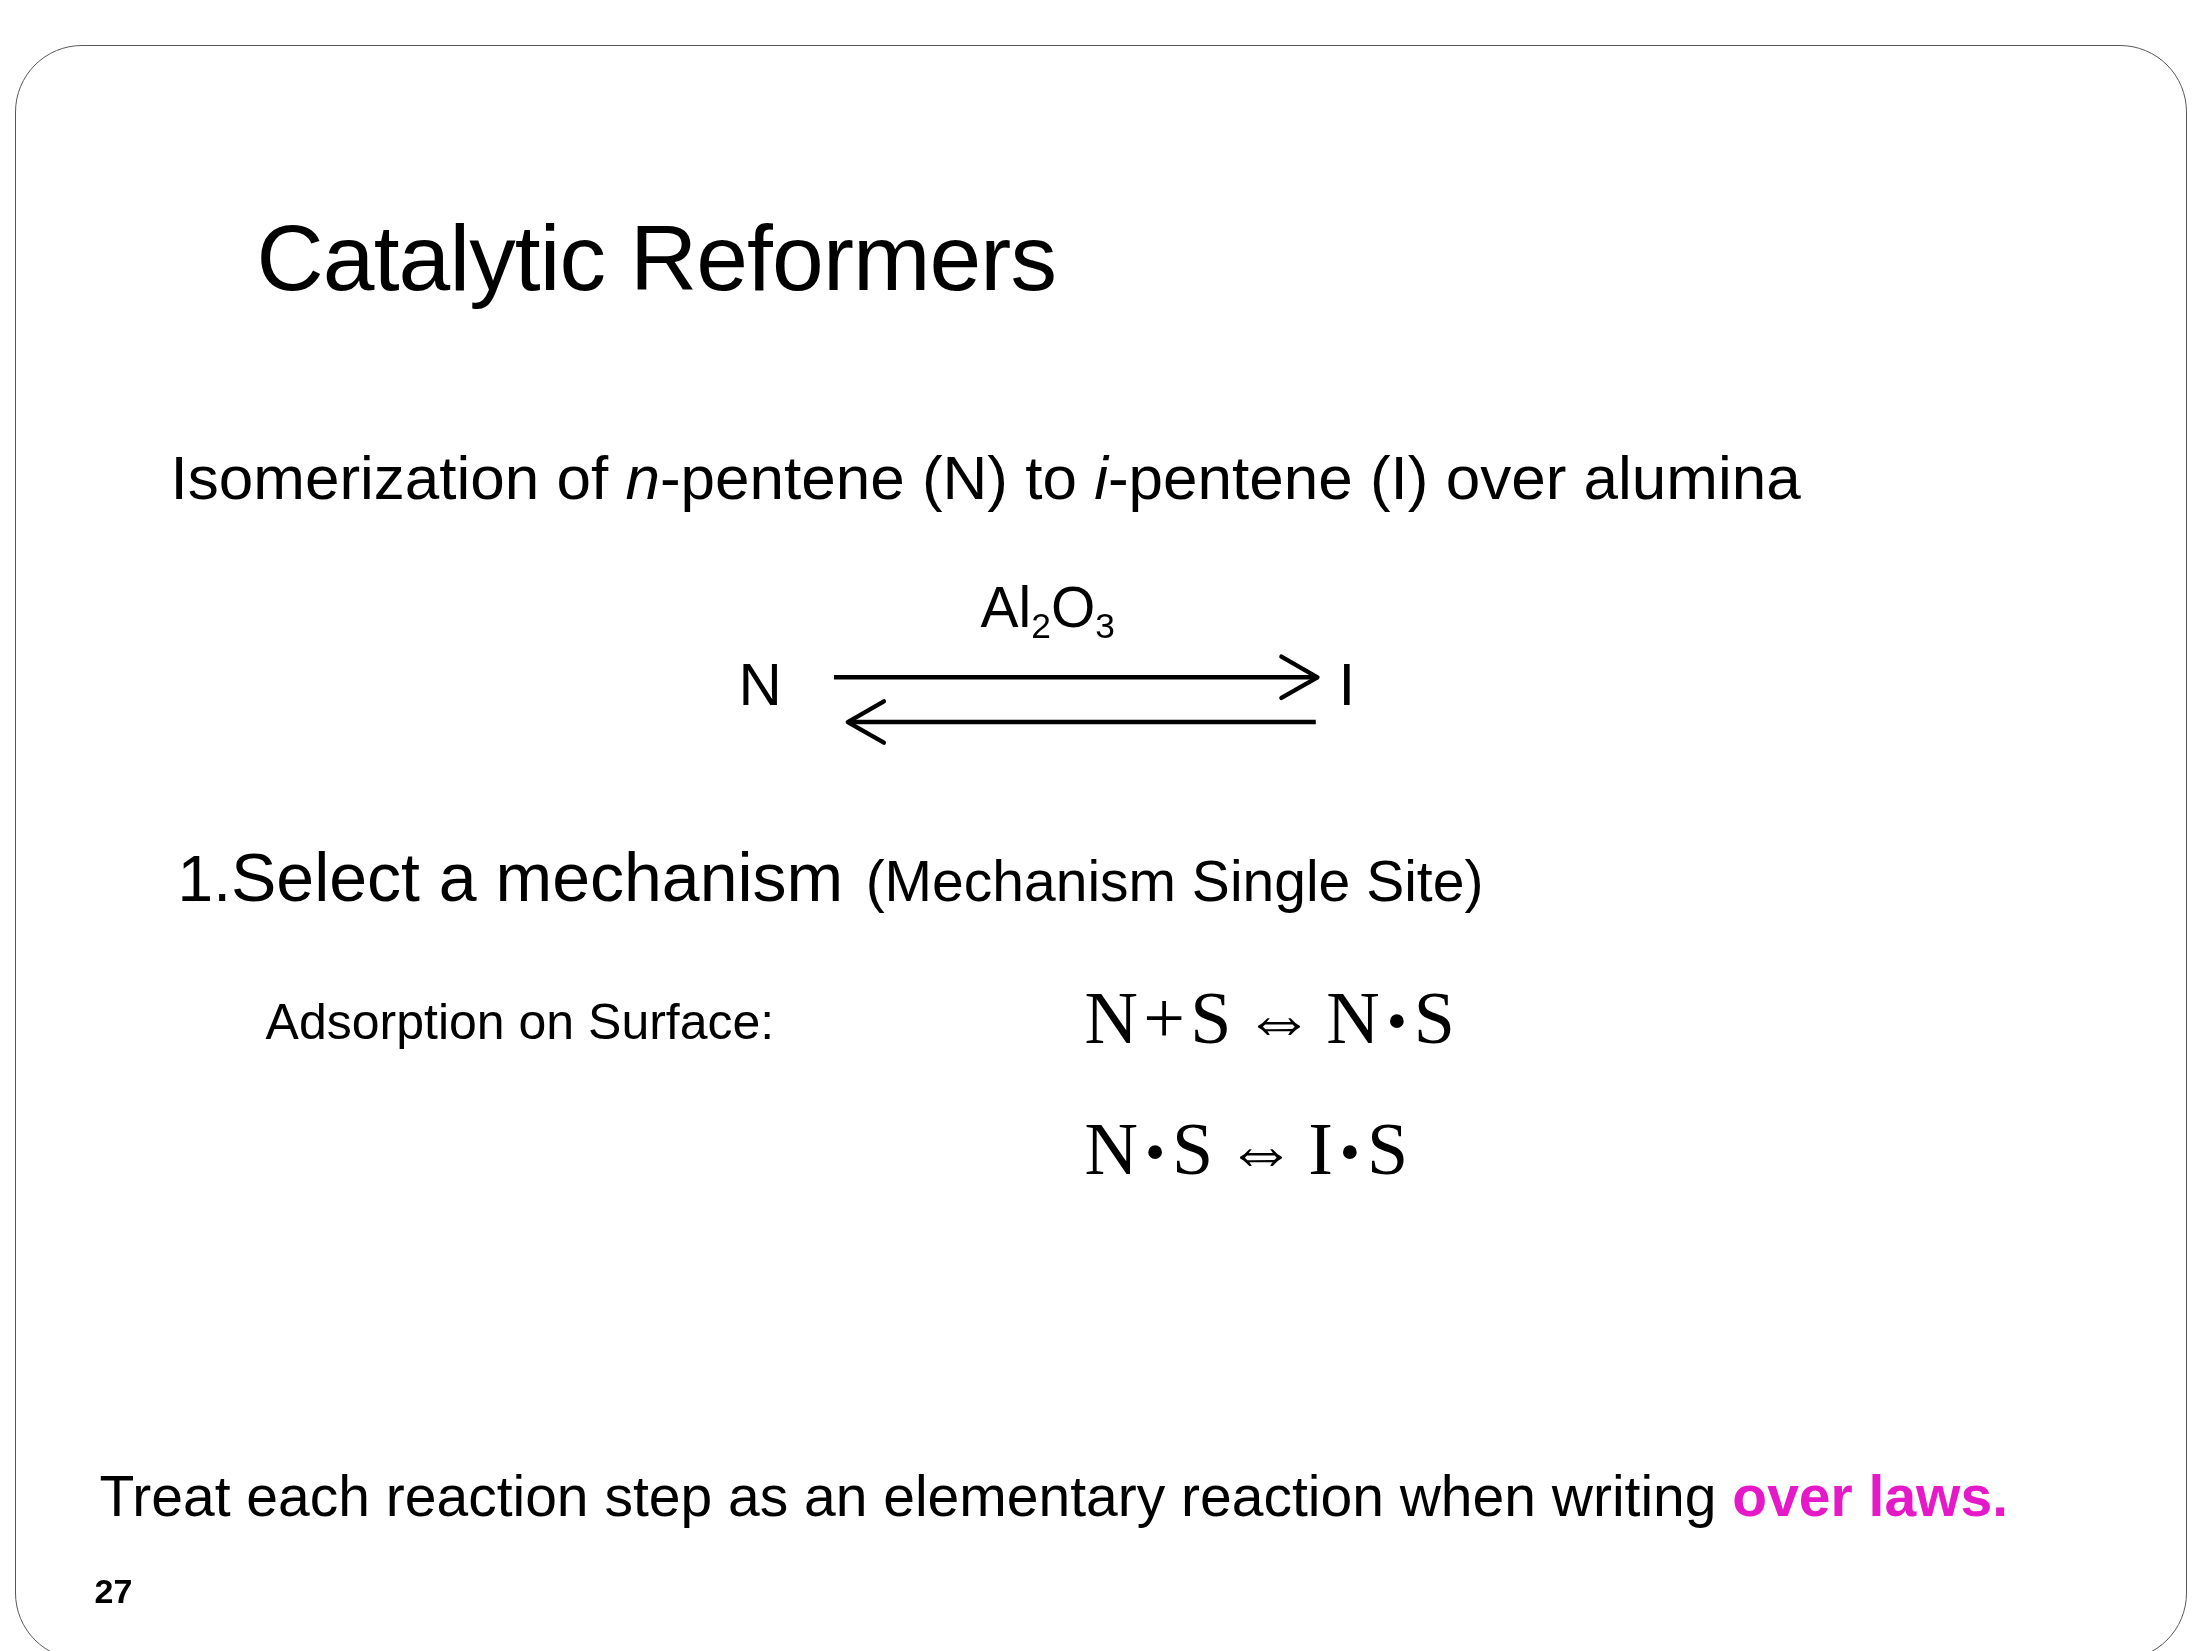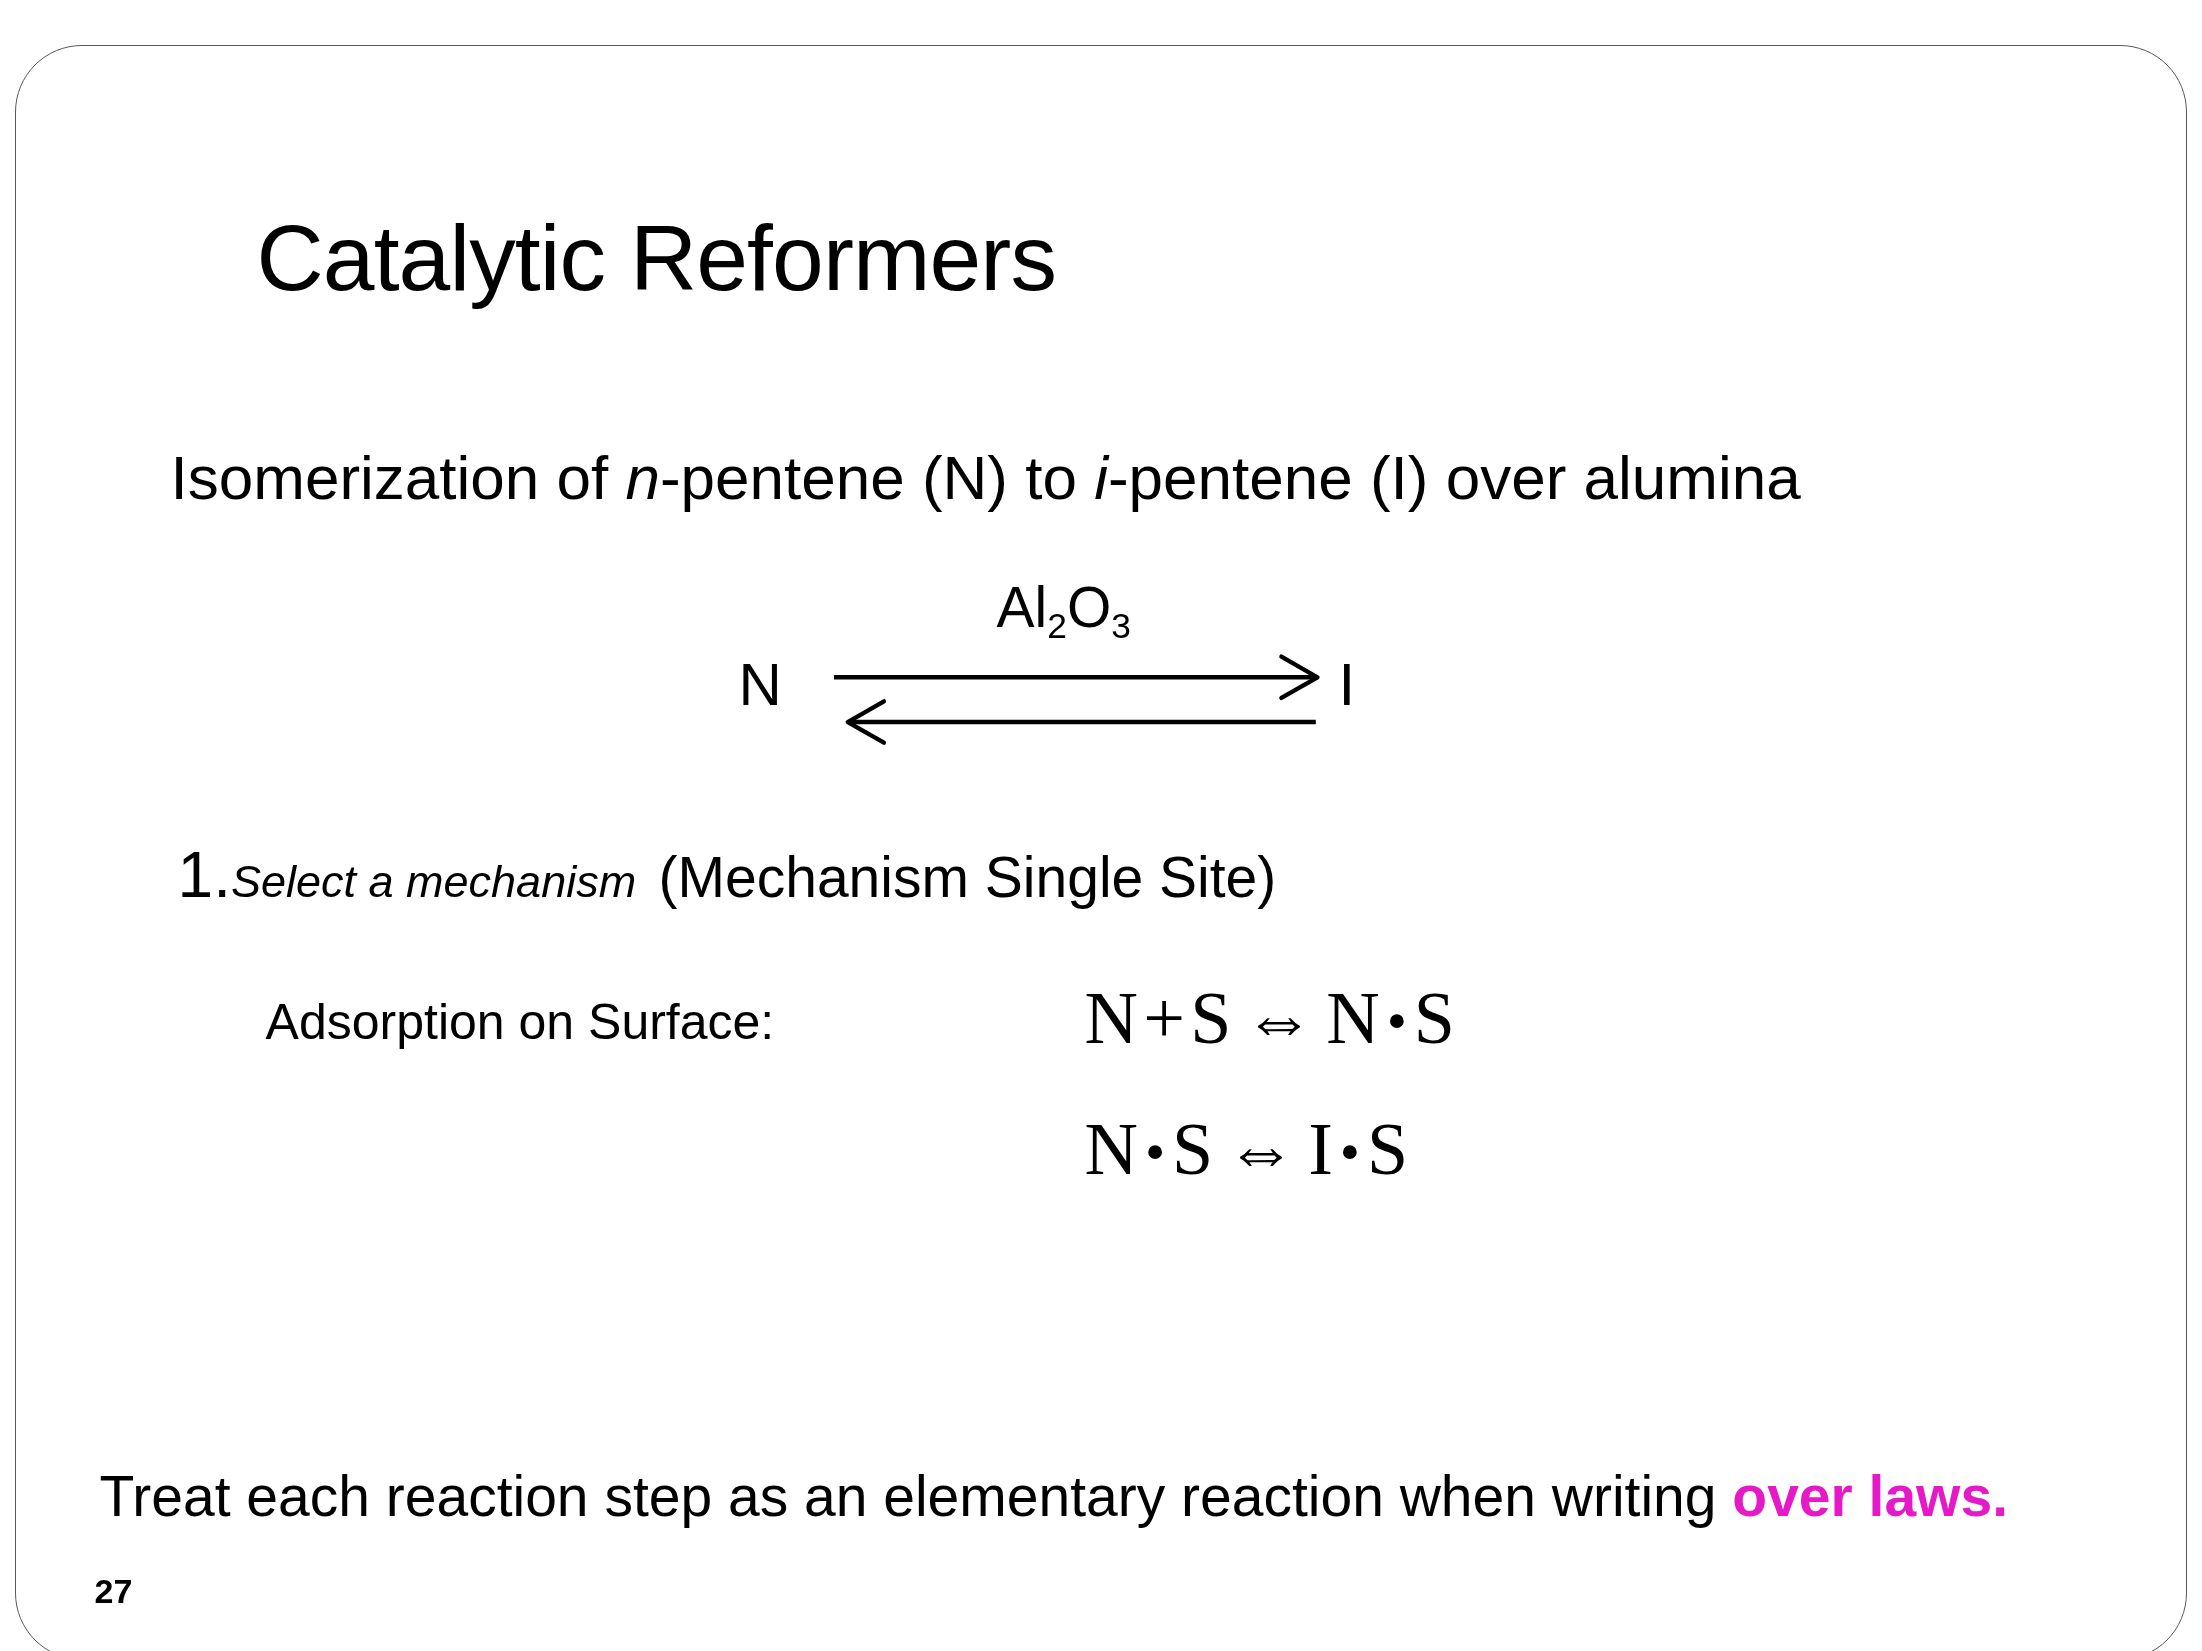--- a/index.html
+++ b/index.html
@@ -55,21 +55,21 @@
   
   #reaction-scheme {
     position: absolute;
     left: 723px;
     top: 533px;
     width: 654px;
     height: 172px;
   }
   #reaction-catalyst {
     position: absolute;
-    left: 258px;
+    left: 242px;
     top: 0px;
     font-size: 57px;
     line-height: 1;
     white-space: nowrap;
   }
   #reaction-catalyst sub {
     font-size: 0.62em;
     vertical-align: -0.30em;
   }
   #reactant-N {
@@ -99,22 +99,21 @@
     top: 797px;
     white-space: nowrap;
     line-height: 1;
   }
   #step-number {
     font-size: 64px;
     font-style: normal;
     font-weight: 400;
   }
   #step-title {
-    font-size: 45px;
-    font-style: italic;
+    font-size: 68px;
     font-weight: 400;
   }
   #step-paren {
     font-size: 57px;
     font-style: normal;
     font-weight: 400;
     padding-left: 22.4px;
   }
 
   

